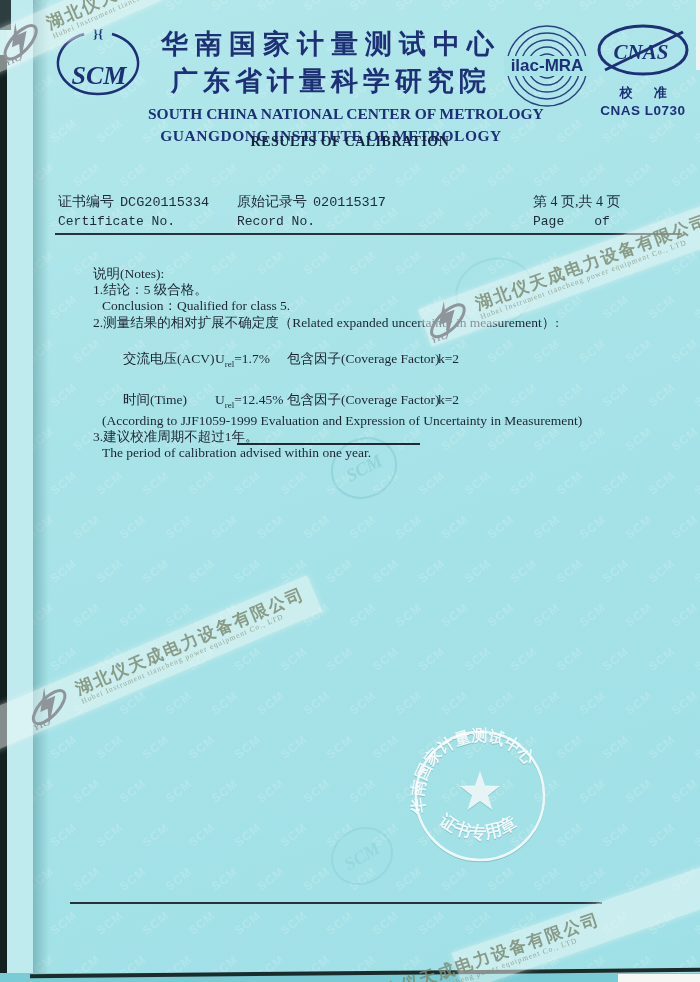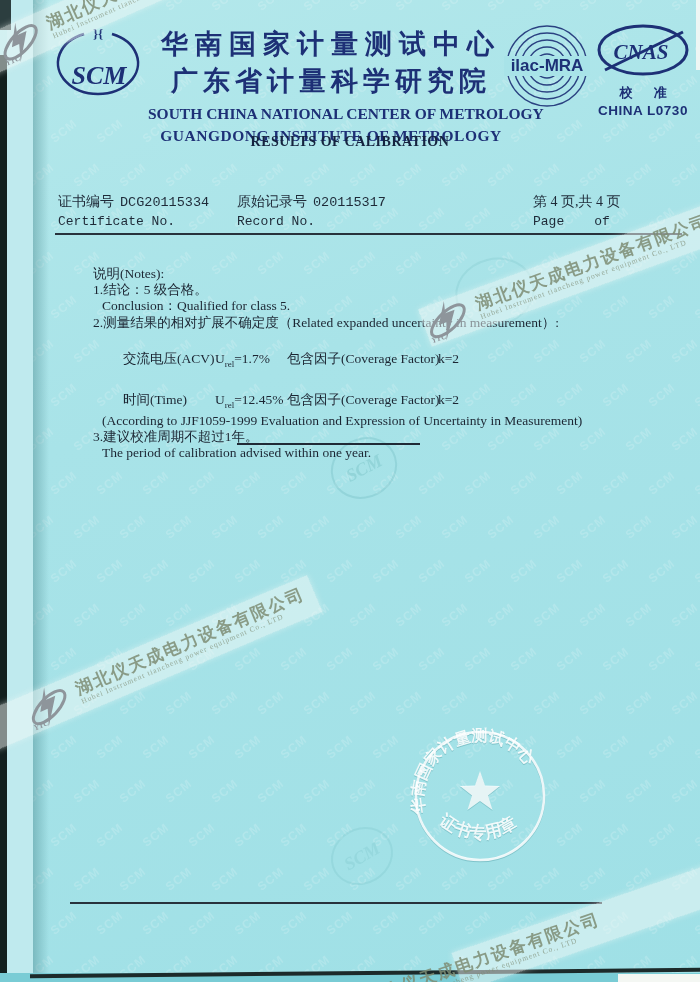--- a/index.html
+++ b/index.html
@@ -488,21 +488,21 @@
     <text x="45" y="51" text-anchor="middle" font-size="17" font-weight="800" font-family="Liberation Sans, DejaVu Sans, sans-serif" fill="#1d3076">ilac-MRA</text>
   </svg>
 
   <div class="cnas">
     <svg width="96" height="56" viewBox="0 0 96 56">
       <ellipse cx="48" cy="28" rx="44" ry="24" fill="none" stroke="#1d3076" stroke-width="3"></ellipse>
       <path d="M 88,10 L 10,48" stroke="#1d3076" stroke-width="3" fill="none"></path>
       <text x="46" y="37" text-anchor="middle" font-size="21" font-weight="800" font-style="italic" font-family="Liberation Serif, DejaVu Serif, serif" fill="#1d3076">CNAS</text>
     </svg>
     <div class="cnas-cn">校 准</div>
-    <div class="cnas-code">CHINA L0730</div>
+    <div class="cnas-code">CNAS L0730</div>
   </div>
 
   <div class="title">
     <div class="title-en">RESULTS OF CALIBRATION</div>
   </div>
 
   <div class="meta m1">
     <div><span>证书编号</span><span class="val">DCG20115334</span></div>
     <div class="en">Certificate No.</div>
   </div>

